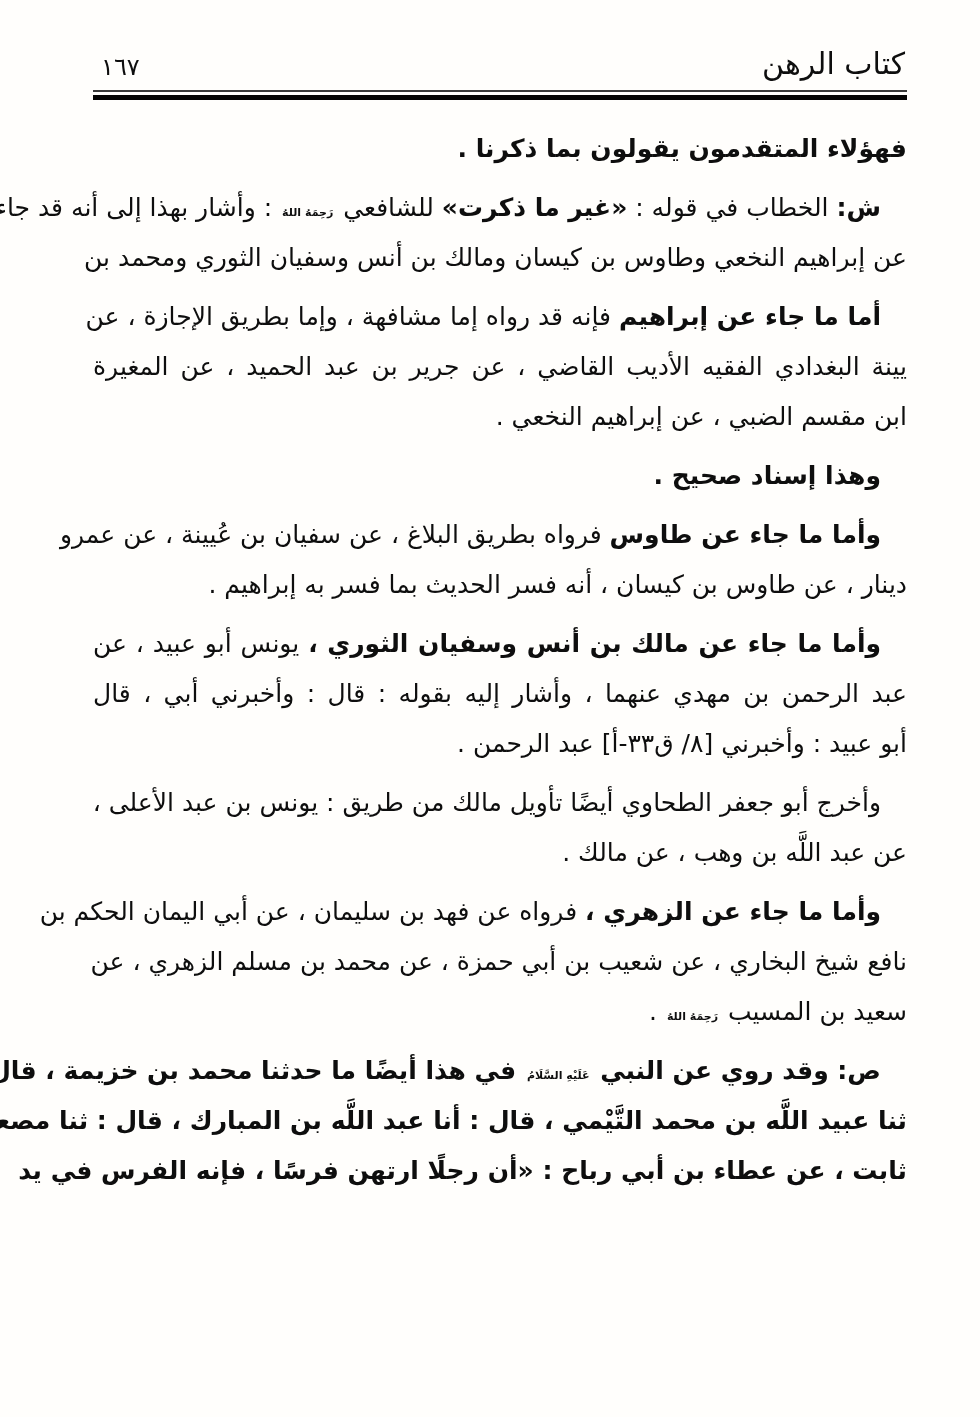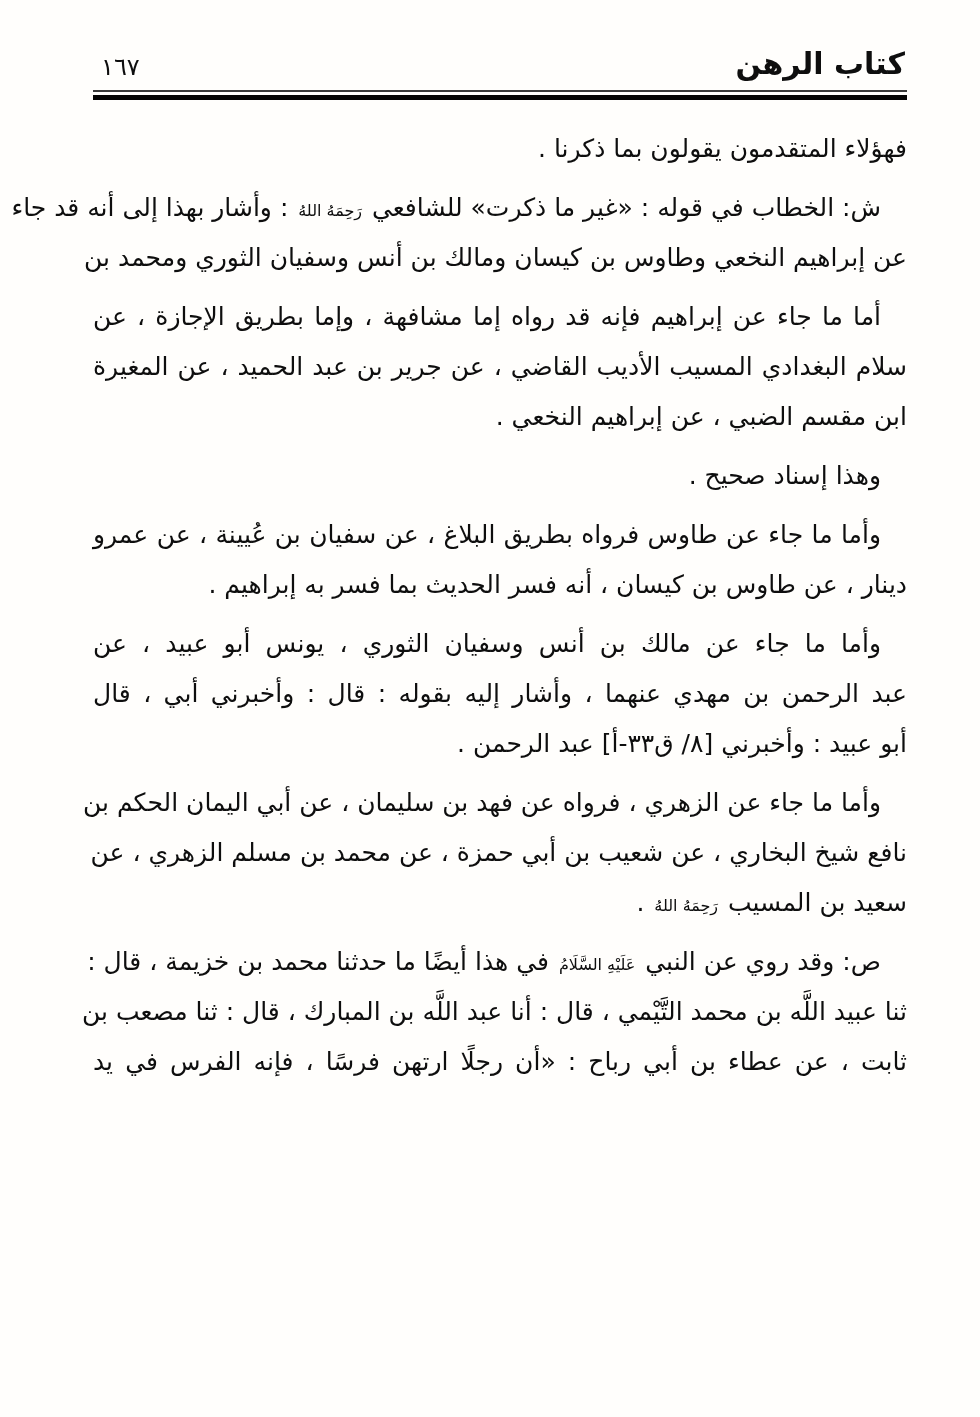--- a/index.html
+++ b/index.html
@@ -21,21 +21,21 @@
     top: 46px; right: 73px; left: 93px;
   }
   .header {
     display: flex;
     justify-content: space-between;
     align-items: flex-end;
     padding: 0 2px 8px 2px;
   }
   .header-title {
     font-size: 30px;
-    font-weight: bold;
+    font-weight: normal;
     line-height: 1.2;
   }
   .page-number {
     font-size: 24px;
     line-height: 1.2;
     padding-left: 6px;
   }
   .header-rule {
     height: 3px;
     border-top: 2px solid #3a3a3a;
@@ -49,24 +49,24 @@
     line-height: 50px;
     font-size: 25px;
     text-align: justify;
     text-align-last: justify;
     white-space: nowrap;
     overflow: visible;
   }
   .line.last { text-align-last: right; }
   .line.first { text-indent: 26px; }
   .para.no-indent .line.first { text-indent: 0; }
-  .bold, .para .bold { font-weight: normal; }
+  .bold, .para .bold { font-weight: bold; }
   .honorific {
-    font-size: 16px;
-    font-weight: normal;
+    font-size: 11px;
+    font-weight: bold;
     letter-spacing: 0;
     padding: 0 2px;
   }
 </style>
 </head>
 <body>
 
 <div class="page">
   <div class="content">
 
@@ -80,34 +80,38 @@
     <div class="text-body">
         <div class="para no-indent">
           <div class="line first last"><span class="bold">فهؤلاء المتقدمون يقولون بما ذكرنا .</span></div>
         </div>
         <div class="para">
           <div class="line first"><span class="bold">ش:</span><span> الخطاب في قوله : </span><span class="bold">«غير ما ذكرت»</span><span> للشافعي </span><span class="honorific">رَحِمَهُ اللهُ</span><span> : وأشار بهذا إلى أنه قد جاء</span></div>
           <div class="line"><span>عن إبراهيم النخعي وطاوس بن كيسان ومالك بن أنس وسفيان الثوري ومحمد بن</span></div>
         </div>
         <div class="para">
           <div class="line first"><span class="bold">أما ما جاء عن إبراهيم</span><span> فإنه قد رواه إما مشافهة ، وإما بطريق الإجازة ، عن</span></div>
-          <div class="line"><span>سلام البغدادي المسيب الأديب القاضي ، عن جرير بن عبد الحميد ، عن المغيرة</span></div>
+          <div class="line"><span>يينة البغدادي الفقيه الأديب القاضي ، عن جرير بن عبد الحميد ، عن المغيرة</span></div>
           <div class="line last"><span>ابن مقسم الضبي ، عن إبراهيم النخعي .</span></div>
         </div>
         <div class="para">
           <div class="line first last"><span class="bold">وهذا إسناد صحيح .</span></div>
         </div>
         <div class="para">
           <div class="line first"><span class="bold">وأما ما جاء عن طاوس</span><span> فرواه بطريق البلاغ ، عن سفيان بن عُيينة ، عن عمرو</span></div>
           <div class="line last"><span>دينار ، عن طاوس بن كيسان ، أنه فسر الحديث بما فسر به إبراهيم .</span></div>
         </div>
         <div class="para">
           <div class="line first"><span class="bold">وأما ما جاء عن مالك بن أنس وسفيان الثوري ،</span><span> يونس أبو عبيد ، عن</span></div>
           <div class="line"><span>عبد الرحمن بن مهدي عنهما ، وأشار إليه بقوله : قال : وأخبرني أبي ، قال</span></div>
           <div class="line last"><span>أبو عبيد : وأخبرني [٨/ ق٣٣-أ] عبد الرحمن .</span></div>
+        </div>
+        <div class="para">
+          <div class="line first"><span>وأخرج أبو جعفر الطحاوي أيضًا تأويل مالك من طريق : يونس بن عبد الأعلى ،</span></div>
+          <div class="line last"><span>عن عبد اللَّه بن وهب ، عن مالك .</span></div>
         </div>
         <div class="para">
           <div class="line first"><span class="bold">وأما ما جاء عن الزهري ،</span><span> فرواه عن فهد بن سليمان ، عن أبي اليمان الحكم بن</span></div>
           <div class="line"><span>نافع شيخ البخاري ، عن شعيب بن أبي حمزة ، عن محمد بن مسلم الزهري ، عن</span></div>
           <div class="line last"><span>سعيد بن المسيب </span><span class="honorific">رَحِمَهُ اللهُ</span><span> .</span></div>
         </div>
         <div class="para">
           <div class="line first"><span class="bold">ص: وقد روي عن النبي </span><span class="honorific">عَلَيْهِ السَّلَامُ</span><span class="bold"> في هذا أيضًا ما حدثنا محمد بن خزيمة ، قال :</span></div>
           <div class="line"><span class="bold">ثنا عبيد اللَّه بن محمد التَّيْمي ، قال : أنا عبد اللَّه بن المبارك ، قال : ثنا مصعب بن</span></div>
           <div class="line"><span class="bold">ثابت ، عن عطاء بن أبي رباح : «أن رجلًا ارتهن فرسًا ، فإنه الفرس في يد</span></div>

